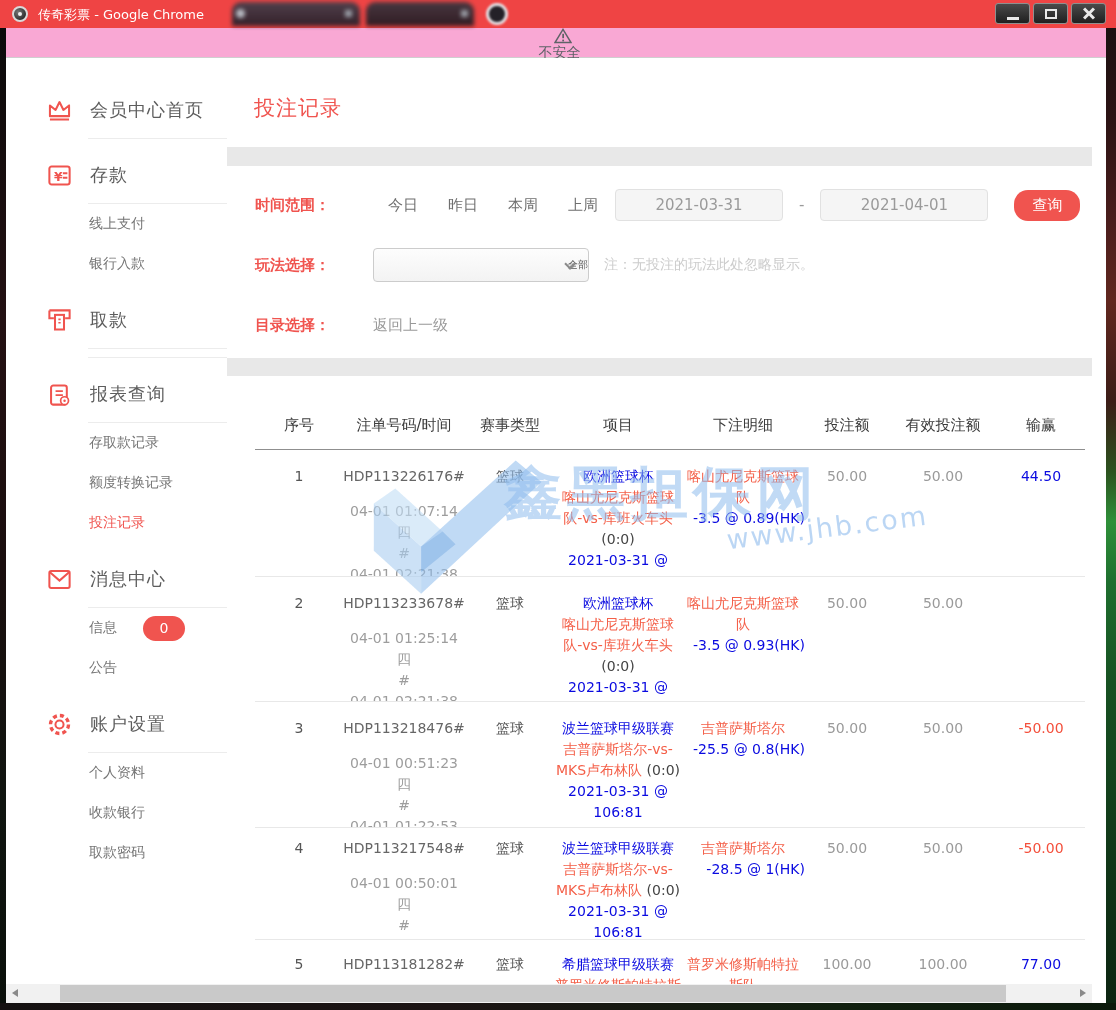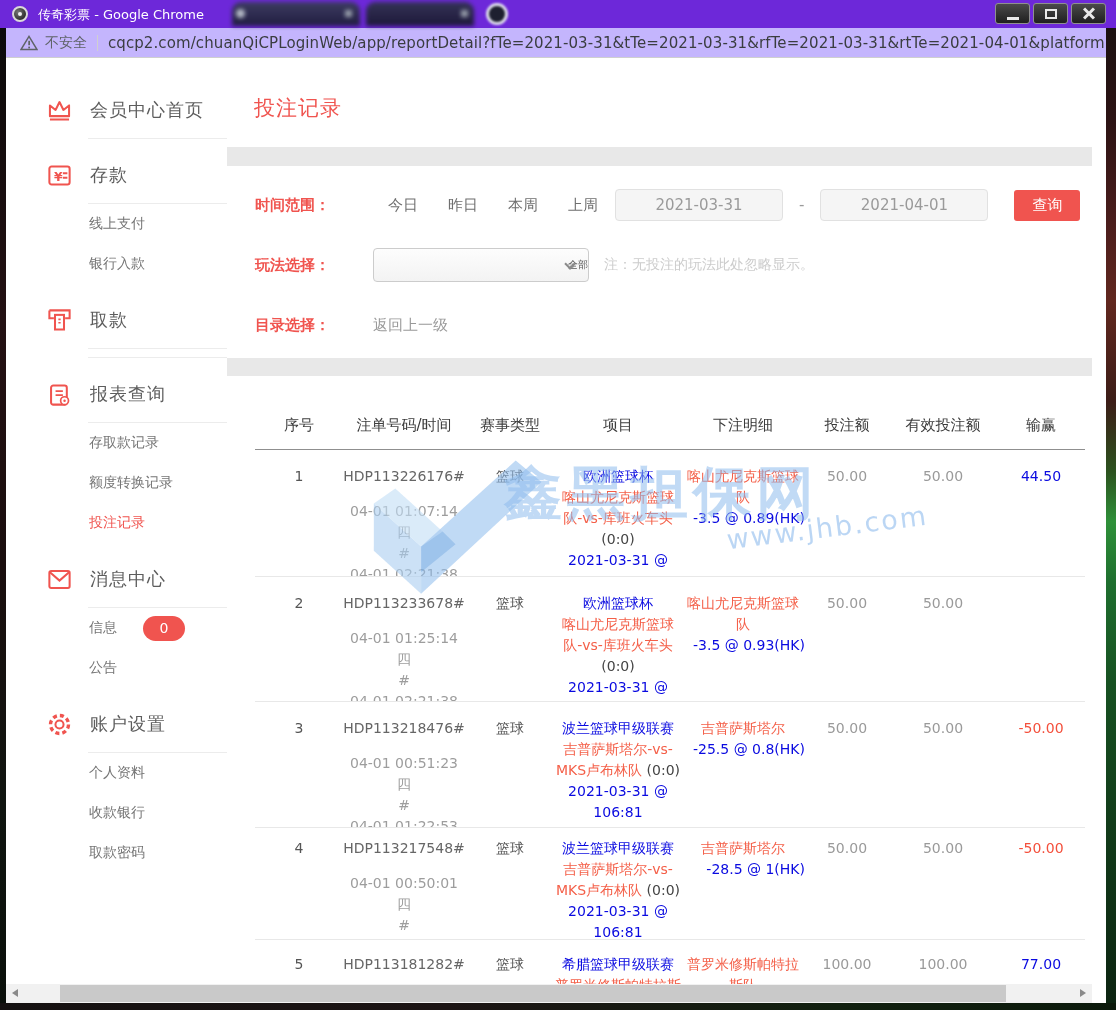--- a/index.html
+++ b/index.html
@@ -8,21 +8,21 @@
 
   
   .frame-left  { position:absolute; left:0; top:28px; width:6px;  height:975px;
                  background:linear-gradient(180deg,#0a0a0a,#241113 30%,#1a0e0e 55%,#101510 80%,#0a0f0a); }
   .frame-right { position:absolute; left:1106px; top:0; width:10px; height:1003px;
                  background:linear-gradient(180deg,#161010 0%,#2c1314 12%,#4a1d1c 22%,#61271f 30%,#3c1d17 40%,#2c521f 47%,#2f9039 52%,#1f6f2f 58%,#175122 68%,#123c1a 82%,#0c2411 100%); }
   .frame-bottom{ position:absolute; left:0; top:1003px; width:1116px; height:7px;
                  background:linear-gradient(90deg,#151111,#1c1414 40%,#11200f 75%,#0c1a0c); }
 
   
-  .titlebar { position:absolute; left:0; top:0; width:1116px; height:28px; background:#6d28d9; z-index:30; }
+  .titlebar { position:absolute; left:0; top:0; width:1116px; height:28px; background:#ef4444; z-index:30; }
   .favicon { position:absolute; left:12px; top:6px; width:16px; height:16px; border-radius:50%;
              border:2px solid #d9d9d9; background:radial-gradient(circle at 35% 35%, #777, #111); }
   .favicon::after { content:""; position:absolute; left:4px; top:4px; width:4px; height:4px;
              border-radius:50%; background:#eee; }
   .win-title { position:absolute; left:38px; top:6px; color:#ffffff; font-size:13px; white-space:nowrap; }
   .ghost { position:absolute; filter:blur(2px); opacity:.85; }
   .ghost-tab1 { left:232px; top:2px; width:128px; height:24px; border-radius:9px 9px 0 0;
                 background:linear-gradient(180deg,#35404d,#141c26); }
   .ghost-tab2 { left:366px; top:2px; width:108px; height:24px; border-radius:9px 9px 0 0;
                 background:linear-gradient(180deg,#2b3540,#10161e); }
@@ -35,22 +35,22 @@
   .win-btn { width:35px; height:21px; border:1px solid #8f8f8f; border-radius:3px;
              background:linear-gradient(180deg,#4a4a4a,#1f1f1f); position:relative; cursor:pointer; }
   .glyph-min   { position:absolute; left:11px; top:13px; width:12px; height:3px; background:#e9e9e9; }
   .glyph-max   { position:absolute; left:11px; top:5px; width:12px; height:10px; border:2px solid #e9e9e9; }
   .glyph-close1,.glyph-close2 { position:absolute; left:10px; top:8px; width:14px; height:3px; background:#e9e9e9; }
   .glyph-close1 { transform:rotate(45deg); } .glyph-close2 { transform:rotate(-45deg); }
 
   
   .window { position:absolute; left:6px; top:28px; width:1100px; height:975px; background:#fff; }
 
-  .urlbar { position:absolute; left:0; top:0; width:1100px; height:30px; background:#c4b5fd;
-            border-bottom:1px solid #cfcfcf; display:flex; align-items:center; }
+  .urlbar { position:absolute; left:0; top:0; width:1100px; height:30px; background:#f9a8d4;
+            border-bottom:1px solid #cfcfcf; display:flex; align-items:center;flex-direction:column; }
   .warn-icon { margin-left:14px; width:18px; height:16px; flex:none; }
   .security-label { margin-left:7px; font-size:14px; color:#5f6368; white-space:nowrap; }
   .url-divider { margin:0 10px; width:1px; height:16px; background:#d0d0d0; }
   .url-text { font-size:15px; color:#3a3d40; white-space:nowrap; overflow:hidden; letter-spacing:.1px; }
 
   .page { position:absolute; left:0; top:30px; width:1100px; height:945px; background:#ffffff; }
 
   
   .sidebar { position:absolute; left:0; top:0; width:221px; height:926px; background:#fff; padding-top:16px; overflow:hidden; }
   .snav-main { height:40px; margin-top:16px; display:flex; align-items:center; cursor:pointer; }
@@ -72,21 +72,21 @@
 
   .panel-filter { height:192px; padding:22px 0 0 0; }
   .frow { display:flex; align-items:center; height:34px; }
   .frow + .frow { margin-top:26px; }
   .flabel { width:146px; padding-left:28px; font-size:15px; font-weight:bold; color:#f0544f; flex:none; }
   .qlink { width:60px; text-align:center; font-size:15px; color:#6f6f6f; cursor:pointer; }
   .date-input { width:168px; height:32px; margin-left:2px; background:#f5f5f5; border:1px solid #e1e1e1;
                 border-radius:4px; text-align:center; font-size:15px; color:#9a9a9a; line-height:30px; cursor:pointer; }
   .date-sep { margin:0 6px 0 16px; color:#9a9a9a; font-size:15px; }
   .date-input.second { margin-left:10px; }
-  .query-btn { margin-left:26px; width:66px; height:31px; background:#f0544f; border:none; border-radius:3px;
+  .query-btn { margin-left:26px; width:66px; height:31px; background:#f0544f; border:none; border-radius:14px;
                color:#fff; font-size:15px; cursor:pointer; font-family:inherit; }
   .select-box { position:relative; width:216px; height:34px; border:1px solid #cccccc; border-radius:4px;
                 background:linear-gradient(180deg,#fdfdfd,#f3f3f3); text-align:right; line-height:32px;
                 font-size:10px; color:#5a5a5a; cursor:pointer; }
   .chevron-down { position:absolute; right:14px; top:11px; width:8px; height:8px;
                   border-right:2px solid #8a8a8a; border-bottom:2px solid #8a8a8a; transform:rotate(45deg); }
   .fnote { margin-left:15px; font-size:14px; color:#cccccc; }
   .dir-link { font-size:15px; color:#999; cursor:pointer; }
 
   

